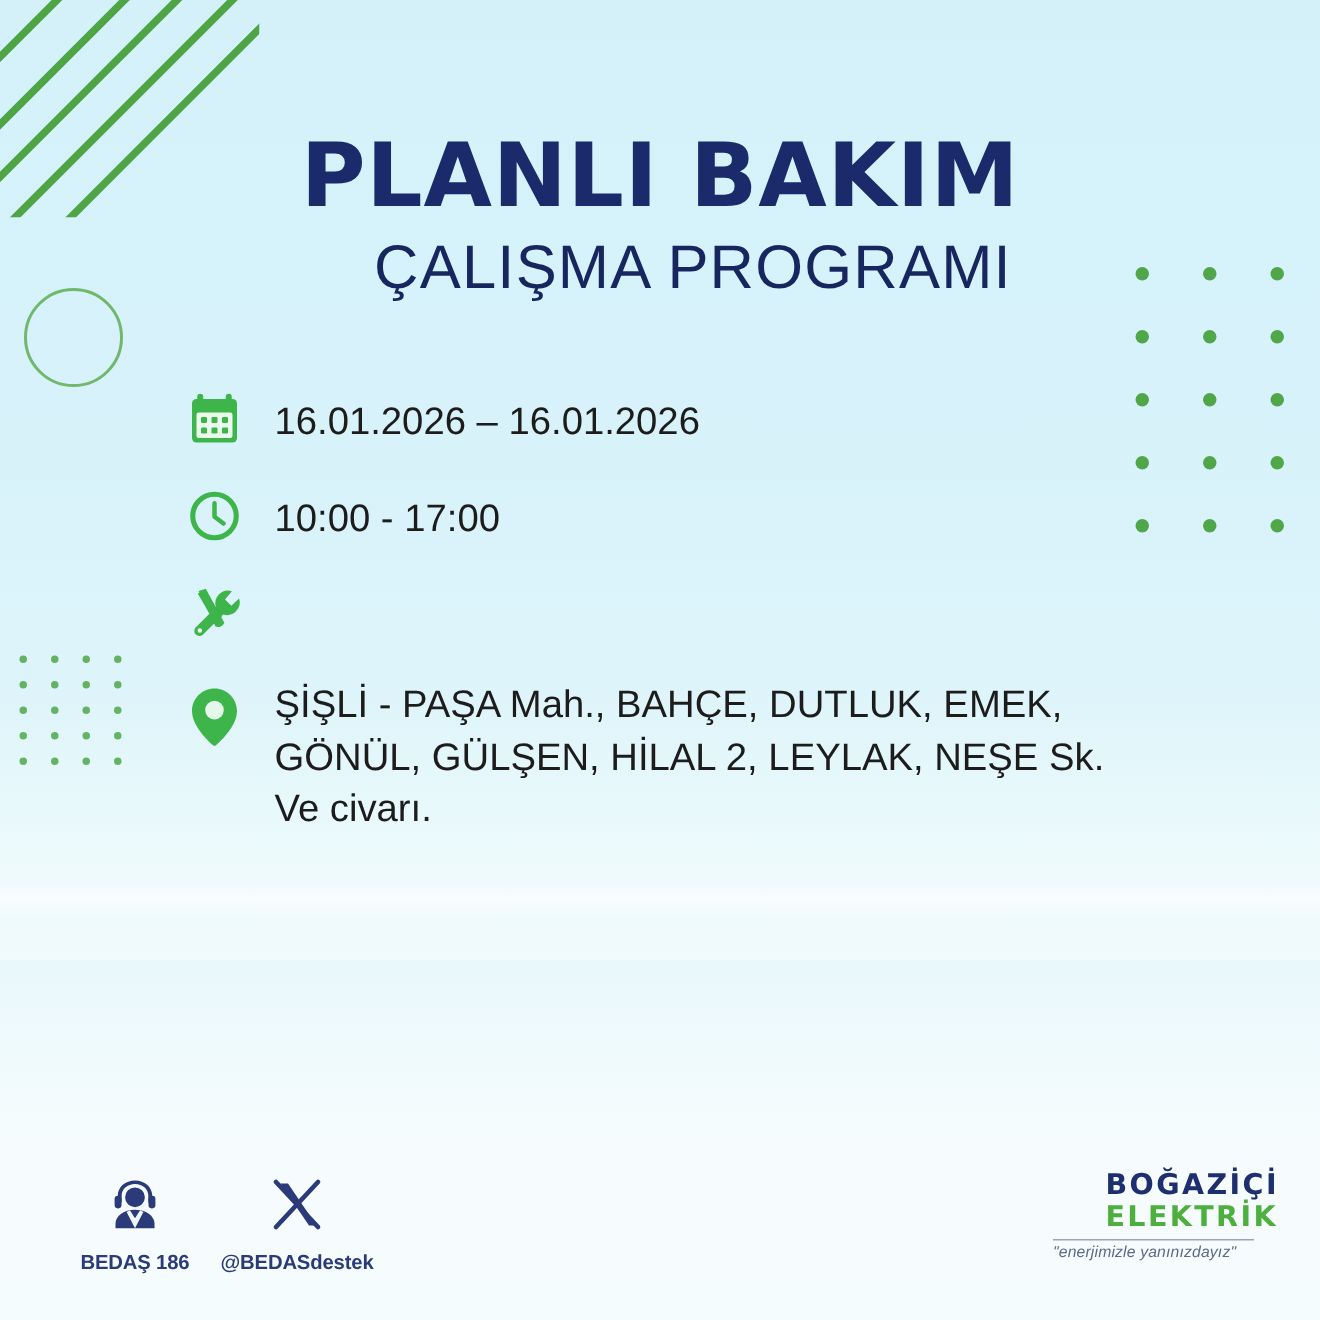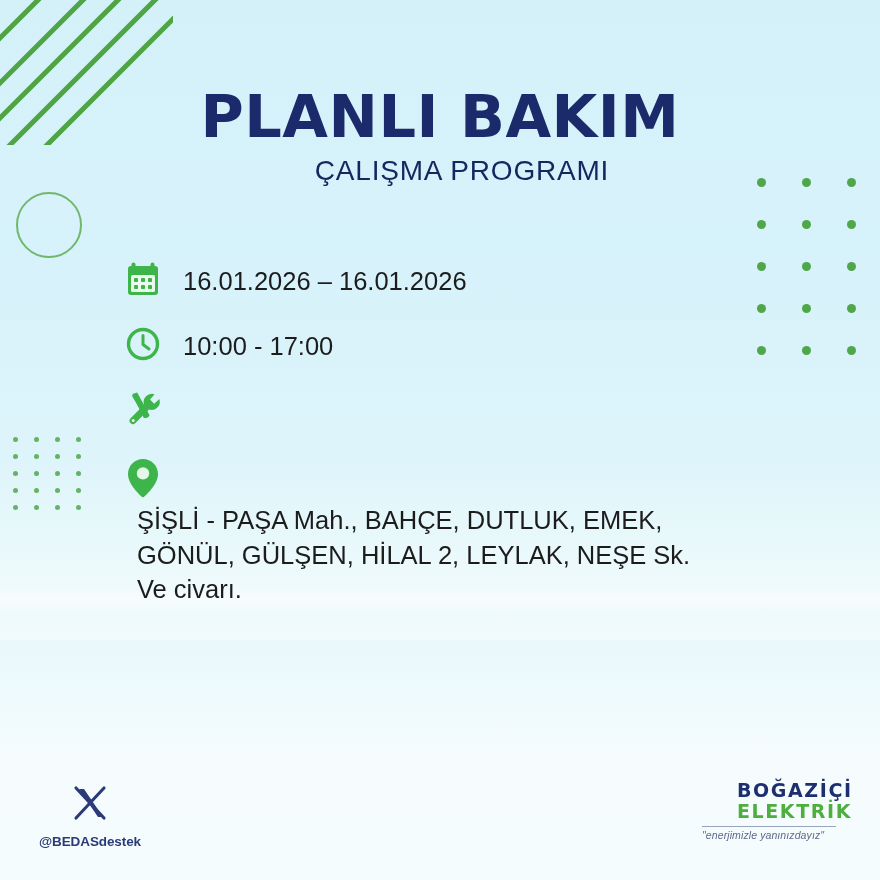--- a/index.html
+++ b/index.html
@@ -112,21 +112,21 @@
     font-family: "DejaVu Sans", sans-serif;
     font-size: 59px;
     font-weight: 700;
     letter-spacing: 0.5px;
     color: #1b2a6b;
     line-height: 1.05;
   }
   .title-sub {
     margin-top: 8px;
     font-family: "Liberation Sans", sans-serif;
-    font-size: 28px;
+    font-size: 41px;
     font-weight: 400;
     letter-spacing: 0.8px;
     color: #17265f;
     line-height: 1.1;
     padding-left: 44px;
   }
 
   
   .info {
     position: absolute;
@@ -149,21 +149,21 @@
   }
   .row .txt {
     padding-left: 17px;
     font-size: 25.5px;
     color: #1c1c1c;
     line-height: 1.36;
     padding-top: 7px;
     white-space: pre-line;
   }
   #row-date .txt, #row-time .txt { padding-top: 8px; }
-  #row-location { margin-bottom: 0; flex-direction: column; }
+  #row-location { margin-bottom: 0; }
   #row-location .ico { margin-top: 4px; }
   #row-location .txt { padding-top: 2px; }
 
   
   .footer {
     position: absolute;
     left: 0;
     top: 778px;
     width: 880px;
     height: 102px;
@@ -353,20 +353,36 @@
 GÖNÜL, GÜLŞEN, HİLAL 2, LEYLAK, NEŞE Sk.
 Ve civarı.</span>
     </div>
 
   </div>
 
   <div class="footer">
 
     <div class="contacts">
 
+      <div class="contact">
+        <span class="cico">
+          <svg width="44" height="44" viewBox="0 0 44 44" xmlns="http://www.w3.org/2000/svg">
+            <g fill="#2b3a78">
+              <path d="M22 6 c-6.4 0 -11.5 4.3 -11.5 10.2 v4.5 h2.6 v-4.5 C13.1 11.6 17.1 8.3 22 8.3 s8.9 3.3 8.9 7.9 v4.5 h2.6 v-4.5 C33.5 10.3 28.4 6 22 6 z"></path>
+              <rect x="8.4" y="16.2" width="4.6" height="8.4" rx="2.2"></rect>
+              <rect x="31" y="16.2" width="4.6" height="8.4" rx="2.2"></rect>
+              <path d="M22 10.6 a6.6 6.6 0 1 0 0 13.2 a6.6 6.6 0 0 0 0 -13.2 z"></path>
+              <path d="M22 25.5 c-7.2 0 -13 4.1 -13 9.2 v3.1 h26 v-3.1 c0 -5.1 -5.8 -9.2 -13 -9.2 z"></path>
+            </g>
+            <path d="M18.6 25.9 L22 31.2 L25.4 25.9 L27.6 27.0 L22 37.8 L16.4 27.0 z" fill="#eef6fb"></path>
+            <path d="M28.6 20.5 c0 2.9 -2.9 4.4 -5.4 4.4" fill="none" stroke="#eef6fb" stroke-width="1.6"></path>
+          </svg>
+        </span>
+        <div class="clabel">BEDAŞ 186</div>
+      </div>
 
 
       <div class="contact">
         <span class="cico">
           <svg width="40" height="40" viewBox="0 0 40 40" xmlns="http://www.w3.org/2000/svg">
             <g stroke="#2b3a78" stroke-width="3.1" stroke-linecap="round">
               <line x1="6" y1="5" x2="34" y2="35"></line>
               <line x1="34" y1="5" x2="6" y2="35"></line>
             </g>
             <path d="M9 6 L14 6 L33 34 L28 34 z" fill="#2b3a78"></path>

